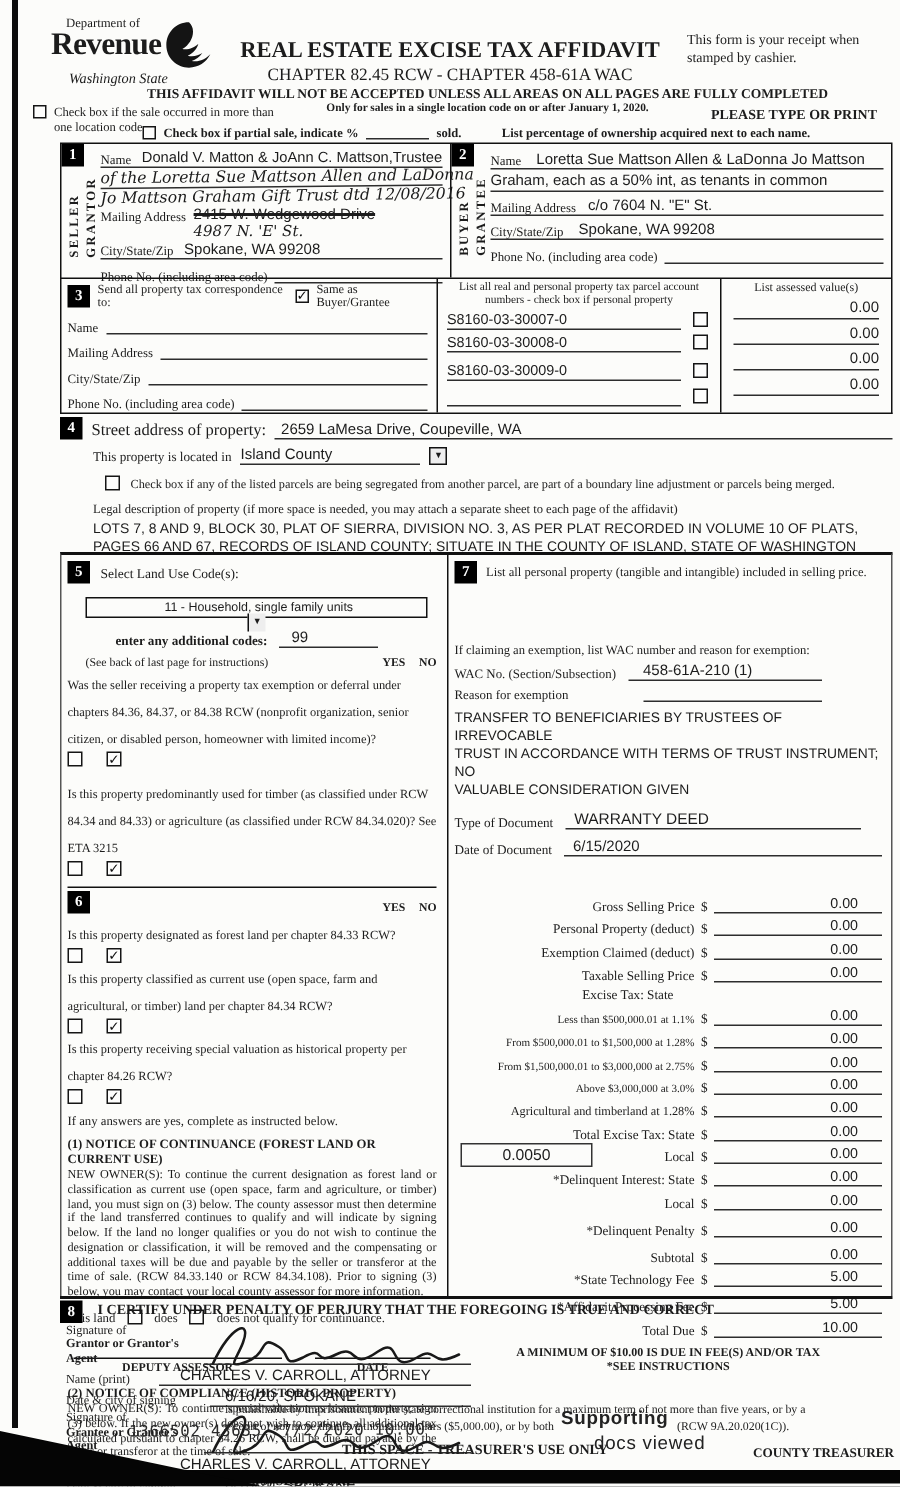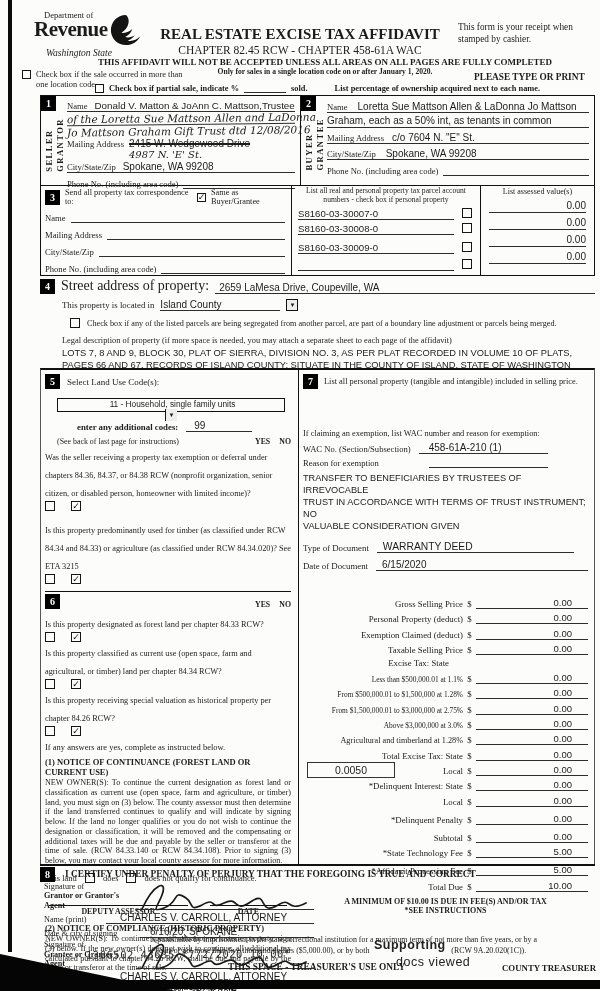--- a/index.html
+++ b/index.html
@@ -236,21 +236,21 @@
       <div class="val uline" style="text-align:right; height:17px; padding-top:4px;">0.00</div>
       <div class="val uline" style="text-align:right; height:17px; padding-top:4px;">0.00</div>
       <div class="val uline" style="text-align:right; height:17px; padding-top:4px;">0.00</div>
       <div class="val uline" style="text-align:right; height:17px; padding-top:4px;">0.00</div>
     </div>
   </div>
 
   <div class="abs sec4">
     <div style="display:flex; align-items:flex-end; gap:6px;">
       <span class="numbox">4</span>
-      <span class="lab" style="font-size:14px;">Street address of property:</span>
+      <span class="lab" style="font-size:11px;">Street address of property:</span>
       <span class="uline" style="flex:1; display:flex;">
         <span class="val" style="margin-left:4px;">2659 LaMesa Drive, Coupeville, WA</span>
       </span>
     </div>
     <div style="display:flex; align-items:center; gap:6px; margin:5px 0 0 22px;">
       <span class="lab" style="font-size:8.8px;">This property is located in</span>
       <span class="val uline" style="width:120px;">Island County</span>
       <span class="dropbtn">▼</span>
     </div>
     <div style="display:flex; gap:7px; margin:7px 0 0 30px; align-items:center;">

